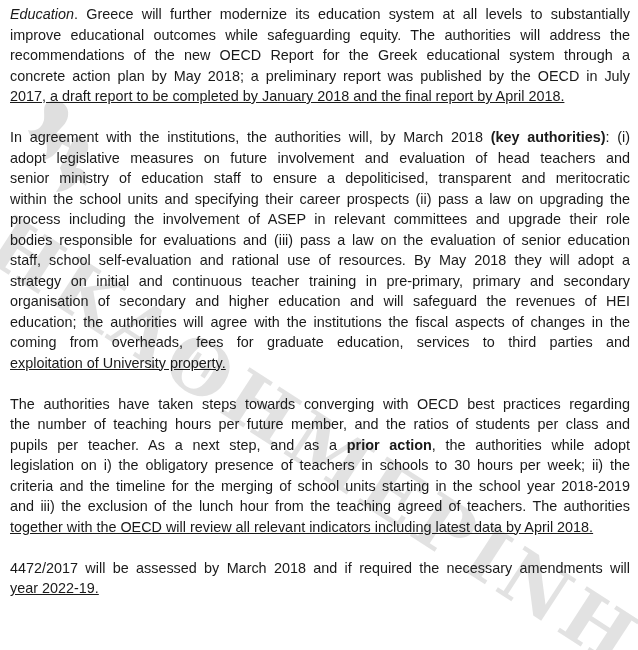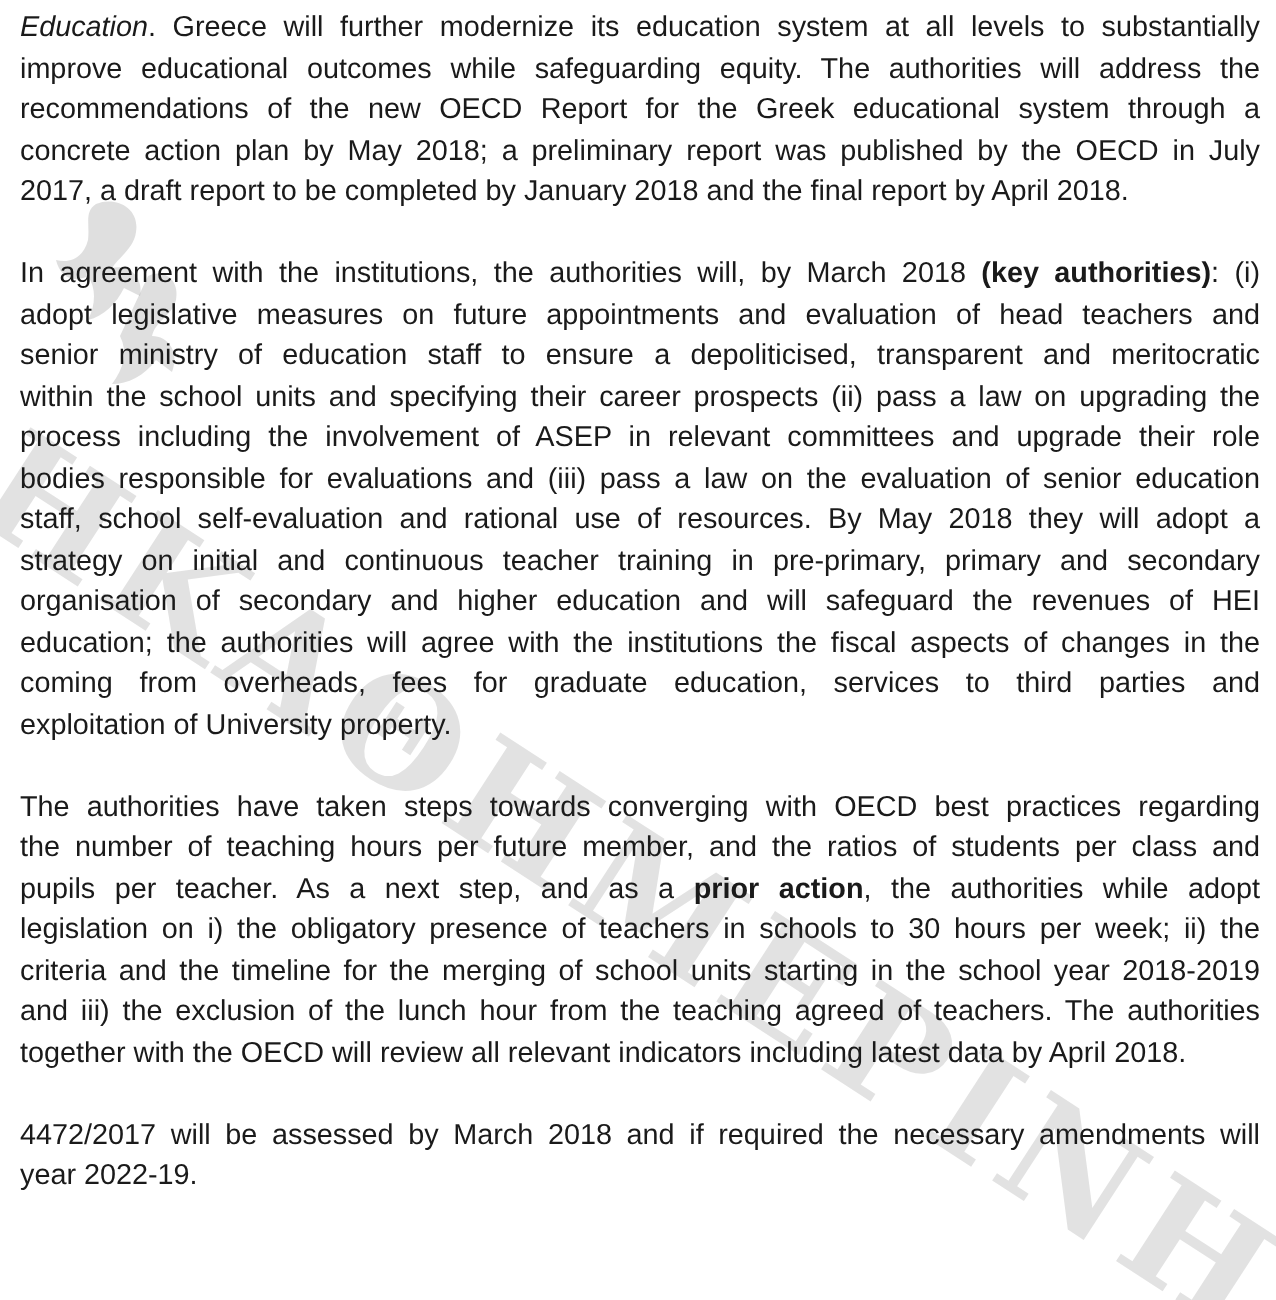--- a/index.html
+++ b/index.html
@@ -30,20 +30,21 @@
     .line {
       display: block;
       white-space: nowrap;
       text-align: justify;
       text-align-last: justify;
       height: 20.5px;
       overflow: visible;
     }
     .line.last {
       text-align-last: left;
+      text-decoration: underline;
     }
     .b { font-weight: bold; }
     .i { font-style: italic; margin-top: 12px; }
 
     
     .watermark {
       position: absolute;
       left: 0;
       top: 0;
       width: 638px;
@@ -91,21 +92,21 @@
   <p class="para">
     <span class="line"><span class="i">Education</span><span>. Greece will further modernize its education system at all levels to substantially</span></span>
     <span class="line"><span>improve educational outcomes while safeguarding equity. The authorities will address the</span></span>
     <span class="line"><span>recommendations of the new OECD Report for the Greek educational system through a</span></span>
     <span class="line"><span>concrete action plan by May 2018; a preliminary report was published by the OECD in July</span></span>
     <span class="line last"><span>2017, a draft report to be completed by January 2018 and the final report by April 2018.</span></span>
   </p>
 
   <p class="para">
     <span class="line"><span>In agreement with the institutions, the authorities will, by March 2018 </span><span class="b">(key authorities)</span><span>: (i)</span></span>
-    <span class="line"><span>adopt legislative measures on future appointments and evaluation of head teachers and</span></span>
+    <span class="line"><span>adopt legislative measures on future involvement and evaluation of head teachers and</span></span>
     <span class="line"><span>senior ministry of education staff to ensure a depoliticised, transparent and meritocratic</span></span>
     <span class="line"><span>within the school units and specifying their career prospects (ii) pass a law on upgrading the</span></span>
     <span class="line"><span>process including the involvement of ASEP in relevant committees and upgrade their role</span></span>
     <span class="line"><span>bodies responsible for evaluations and (iii) pass a law on the evaluation of senior education</span></span>
     <span class="line"><span>staff, school self-evaluation and rational use of resources. By May 2018 they will adopt a</span></span>
     <span class="line"><span>strategy on initial and continuous teacher training in pre-primary, primary and secondary</span></span>
     <span class="line"><span>organisation of secondary and higher education and will safeguard the revenues of HEI</span></span>
     <span class="line"><span>education; the authorities will agree with the institutions the fiscal aspects of changes in the</span></span>
     <span class="line"><span>coming from overheads, fees for graduate education, services to third parties and</span></span>
     <span class="line last"><span>exploitation of University property.</span></span>

